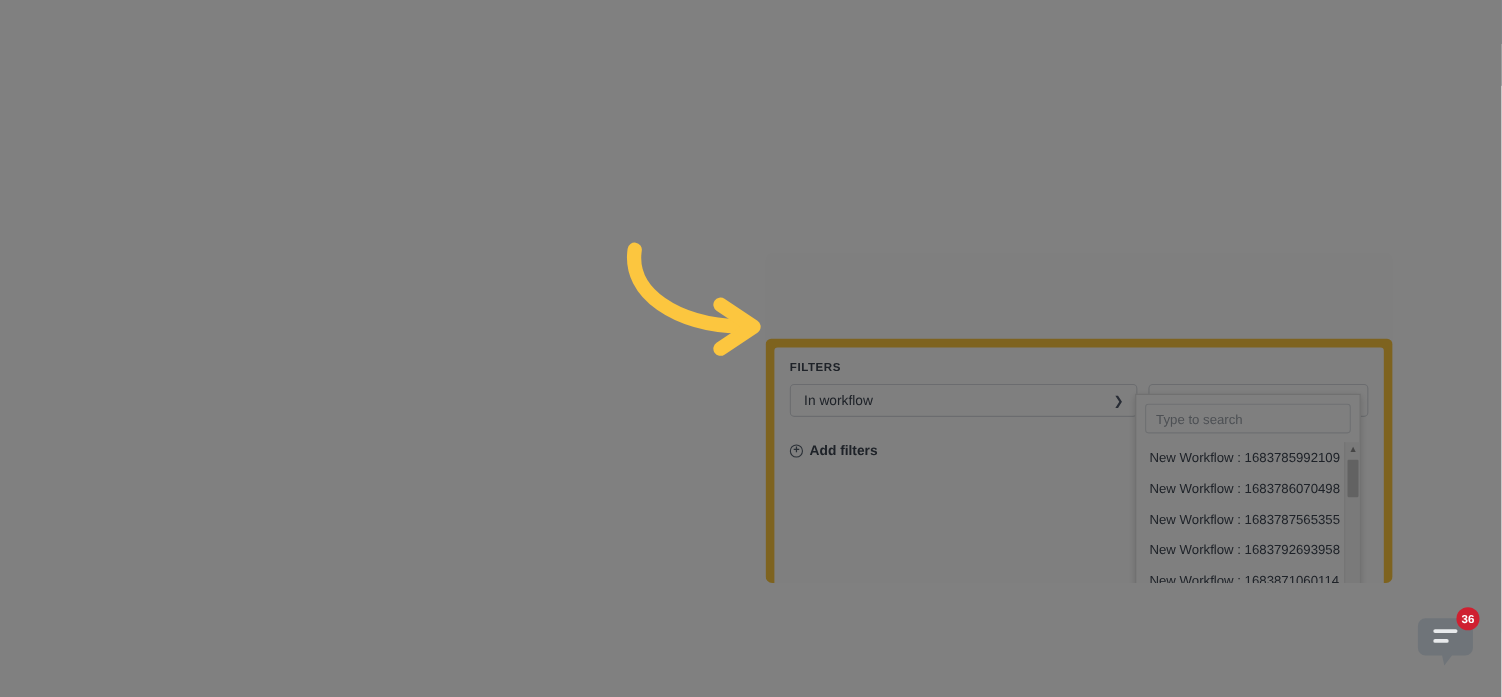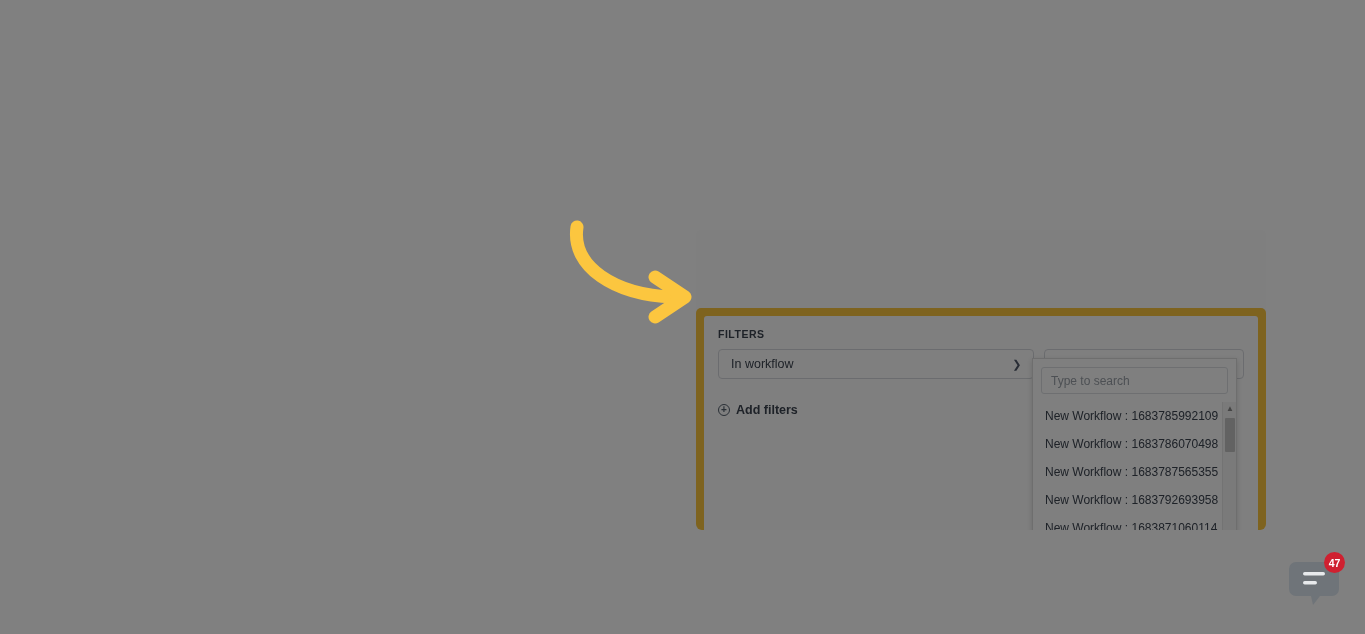--- a/index.html
+++ b/index.html
@@ -350,16 +350,16 @@
     <path d="M22 12 C 16 52, 60 80, 118 82" stroke="#fcc63f" stroke-width="13" fill="none" stroke-linecap="round"></path>
     <path d="M100 62 L 130 82 L 100 102" stroke="#fcc63f" stroke-width="13" fill="none" stroke-linecap="round" stroke-linejoin="round"></path>
   </svg>
 
   <div class="chat-widget">
     <svg width="58" height="58" viewBox="0 0 58 58">
       <path d="M11 8 h36 a7 7 0 0 1 7 7 v20 a7 7 0 0 1 -7 7 h-12 l-7 9 l-2 -9 h-15 a7 7 0 0 1 -7 -7 v-20 a7 7 0 0 1 7 -7 z" fill="#6f7479"></path>
       <rect x="18" y="18" width="22" height="3.4" rx="1.7" fill="#e8eaec"></rect>
       <rect x="18" y="27" width="14" height="3.4" rx="1.7" fill="#e8eaec"></rect>
     </svg>
-    <div class="chat-badge">47</div>
+    <div class="chat-badge">36</div>
   </div>
 
 </div>
 
 </body></html>

